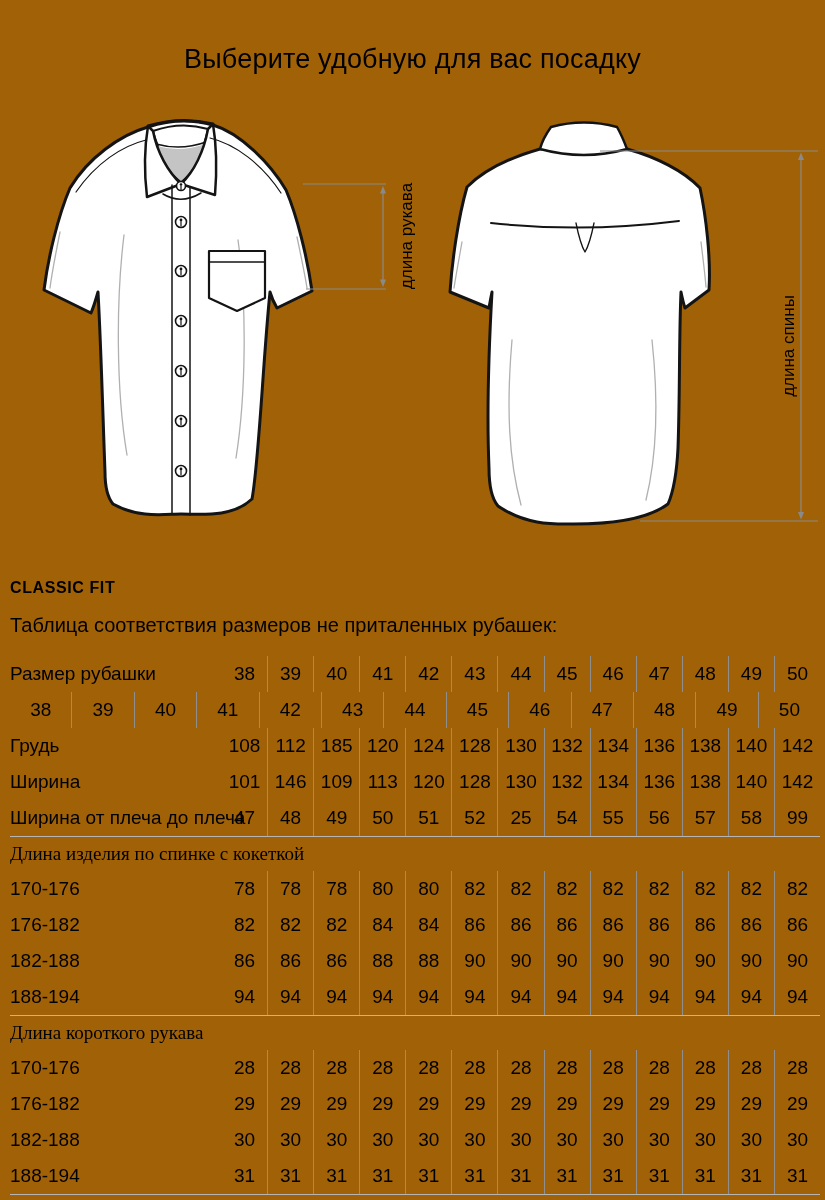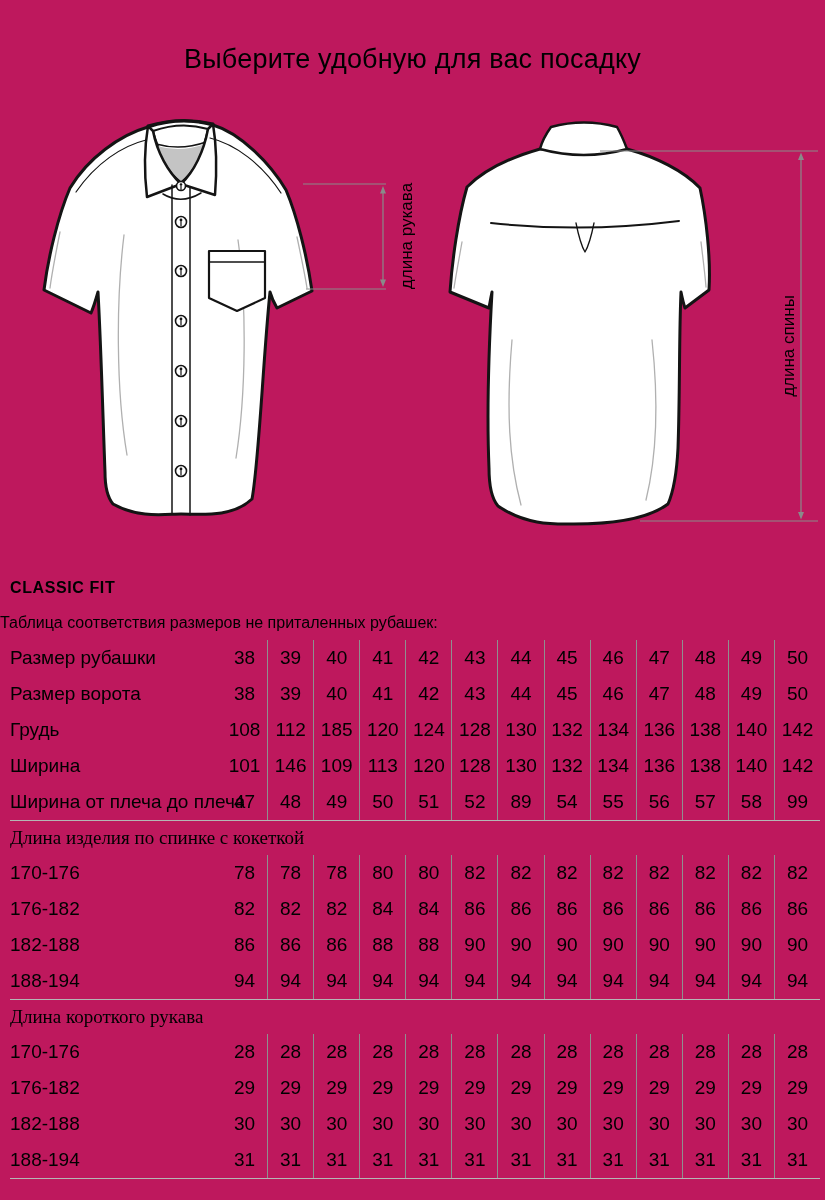--- a/index.html
+++ b/index.html
@@ -1,30 +1,30 @@
 <!DOCTYPE html>
 <html><head>
 <meta charset="utf-8">
 <style>
   html,body{margin:0;padding:0;background:#fff;}
   .page{
-    position:relative;width:825px;height:1200px;background:#be185d;overflow:hidden;
+    position:relative;width:825px;height:1200px;background:#a16207;overflow:hidden;
     font-family:"Liberation Sans",sans-serif;color:#000;
   }
   .title{
     position:absolute;top:44px;left:0;width:825px;text-align:center;
     font-size:27px;font-weight:400;letter-spacing:0.2px;
   }
   svg.diagram{position:absolute;top:0;left:0;}
   .fit-heading{
     position:absolute;top:579px;left:10px;
     font-size:16px;font-weight:700;letter-spacing:0.6px;
   }
-  .subtitle{position:absolute;top:614px;left:0;font-size:16px;}
-  .size-table{position:absolute;top:640px;left:10px;width:810px;font-size:19px;}
+  .subtitle{position:absolute;top:614px;left:10px;font-size:20px;}
+  .size-table{position:absolute;top:656px;left:10px;width:810px;font-size:19px;}
   .trow{display:flex;height:36px;align-items:center;}
   .tlabel{width:212px;flex:none;white-space:nowrap;}
   .tcell{flex:1;text-align:center;height:36px;line-height:36px;}
   .tcell + .tcell{border-left:1px solid #8f8f8f;}
   .section-header{height:34px;display:flex;align-items:center;font-family:Liberation Serif, serif;}
   .section-rule{height:0;border-top:1px solid #b5b5b5;}
 </style>
 </head>
 <body>
 
@@ -161,21 +161,20 @@
         <div class="tcell">43</div>
         <div class="tcell">44</div>
         <div class="tcell">45</div>
         <div class="tcell">46</div>
         <div class="tcell">47</div>
         <div class="tcell">48</div>
         <div class="tcell">49</div>
         <div class="tcell">50</div>
       </div>
       <div class="trow">
-        <div class="tlabel">Размер ворота</div>
         <div class="tcell">38</div>
         <div class="tcell">39</div>
         <div class="tcell">40</div>
         <div class="tcell">41</div>
         <div class="tcell">42</div>
         <div class="tcell">43</div>
         <div class="tcell">44</div>
         <div class="tcell">45</div>
         <div class="tcell">46</div>
         <div class="tcell">47</div>
@@ -216,21 +215,21 @@
         <div class="tcell">142</div>
       </div>
       <div class="trow">
         <div class="tlabel">Ширина от плеча до плеча</div>
         <div class="tcell">47</div>
         <div class="tcell">48</div>
         <div class="tcell">49</div>
         <div class="tcell">50</div>
         <div class="tcell">51</div>
         <div class="tcell">52</div>
-        <div class="tcell">89</div>
+        <div class="tcell">25</div>
         <div class="tcell">54</div>
         <div class="tcell">55</div>
         <div class="tcell">56</div>
         <div class="tcell">57</div>
         <div class="tcell">58</div>
         <div class="tcell">99</div>
       </div>
       <div class="section-rule"></div>
       <div class="section-header">Длина изделия по спинке с кокеткой</div>
       <div class="trow">

